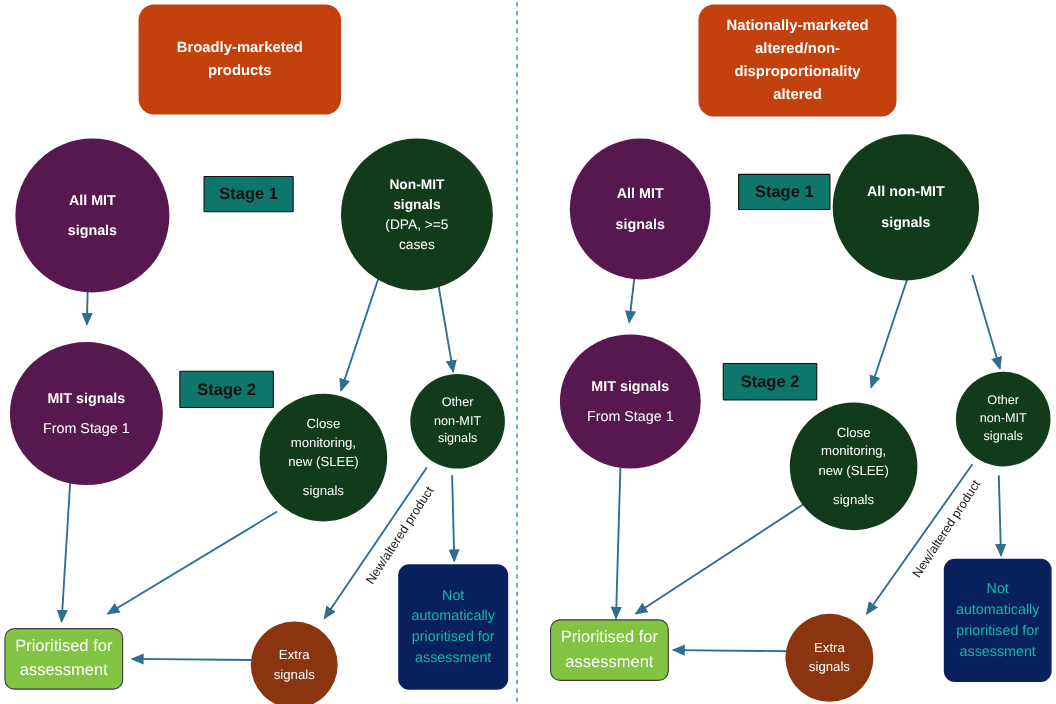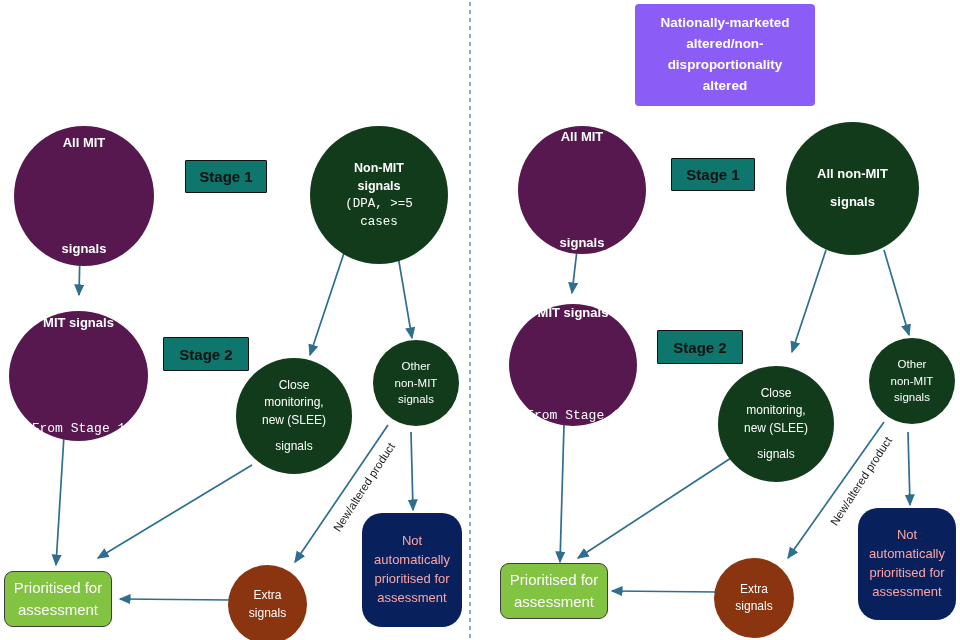--- a/index.html
+++ b/index.html
@@ -11,42 +11,42 @@
     overflow:hidden;
     position:relative;
   }
   #canvas{position:absolute;left:0;top:0;width:960px;height:640px;}
   .layer-svg{position:absolute;left:0;top:0;width:960px;height:640px;pointer-events:none;}
 
   .node{position:absolute;box-sizing:border-box;display:flex;flex-direction:column;
         align-items:center;justify-content:center;text-align:center;color:#ffffff;}
 
   
-  .hdr{border-radius:4px;background:#8b5cf6;padding:6px 10px;line-height:1.55;
+  .hdr{border-radius:14px;background:#c2410c;padding:6px 10px;line-height:1.55;
        font-size:13.5px;font-weight:600;color:#ffffff;}
 
   
   .circ{border-radius:50%;line-height:1.45;text-align:center;}
-  .purple{background:#56184F;gap:39px;}
+  .purple{background:#56184F;}
   .green{background:#123B1C;}
   .brown{background:#8A3410;}
 
   
   .stage{background:#0f766e;border:1.4px solid #111111;color:#111111;
          font-size:15px;font-weight:700;border-radius:1px;}
 
   
   .greenbox{background:#82C341;border:1.6px solid #3d3d3d;border-radius:9px;
             color:#ffffff;font-size:15px;line-height:1.5;}
-  .navybox{background:#08215C;border-radius:20px;color:#fca5a5;
+  .navybox{background:#08215C;border-radius:10px;color:#14b8a6;
            font-size:13px;line-height:1.45;}
 
   .ln1{display:block;}
   .b{font-weight:700;}
-  .r{font-weight:400;font-family:Liberation Mono, monospace;}
+  .r{font-weight:400;}
   .gap{height:9px;}
 
   .edge-label{position:absolute;color:#1c1c1c;font-size:11.5px;white-space:nowrap;
               transform-origin:left top;}
 </style>
 </head>
 <body>
 
 <div id="canvas">
 
@@ -85,20 +85,24 @@
 
     <line x1="731" y1="458" x2="578" y2="558" stroke="#2E6E8E" stroke-width="1.7" marker-end="url(#ah)"></line>
 
     <line x1="884" y1="422" x2="788" y2="558" stroke="#2E6E8E" stroke-width="1.7" marker-end="url(#ah)"></line>
 
     <line x1="908" y1="432" x2="910" y2="505" stroke="#2E6E8E" stroke-width="1.7" marker-end="url(#ah)"></line>
 
     <line x1="718" y1="592" x2="612" y2="591" stroke="#2E6E8E" stroke-width="1.7" marker-end="url(#ah)"></line>
   </svg>
 
+  <div class="node hdr" style="left:126px;top:4px;width:184px;height:100px;">
+    <span class="ln1">Broadly-marketed</span>
+    <span class="ln1">products</span>
+  </div>
 
   <div class="node circ purple" style="left:14px;top:126px;width:140px;height:140px;font-size:13px;font-weight:700;">
     <span class="ln1">All  MIT</span>
     <div class="gap"></div>
     <span class="ln1">signals</span>
   </div>
 
   <div class="node stage" style="left:185px;top:160px;width:82px;height:33px;">
     <span>Stage 1</span>
   </div>
@@ -164,21 +168,21 @@
   <div class="node circ purple" style="left:518px;top:126px;width:128px;height:128px;font-size:13px;font-weight:700;">
     <span class="ln1">All  MIT</span>
     <div class="gap"></div>
     <span class="ln1">signals</span>
   </div>
 
   <div class="node stage" style="left:671px;top:158px;width:84px;height:33px;">
     <span>Stage 1</span>
   </div>
 
-  <div class="node circ green" style="left:786px;top:122px;width:133px;height:133px;font-size:13px;font-weight:700;">
+  <div class="node circ green" style="left:757px;top:122px;width:133px;height:133px;font-size:13px;font-weight:700;">
     <span class="ln1">All non-MIT</span>
     <div class="gap"></div>
     <span class="ln1">signals</span>
   </div>
 
   <div class="node circ purple" style="left:509px;top:304px;width:128px;height:122px;font-size:13px;">
     <span class="ln1 b">MIT signals</span>
     <div class="gap"></div>
     <span class="ln1 r">From Stage 1</span>
   </div>

